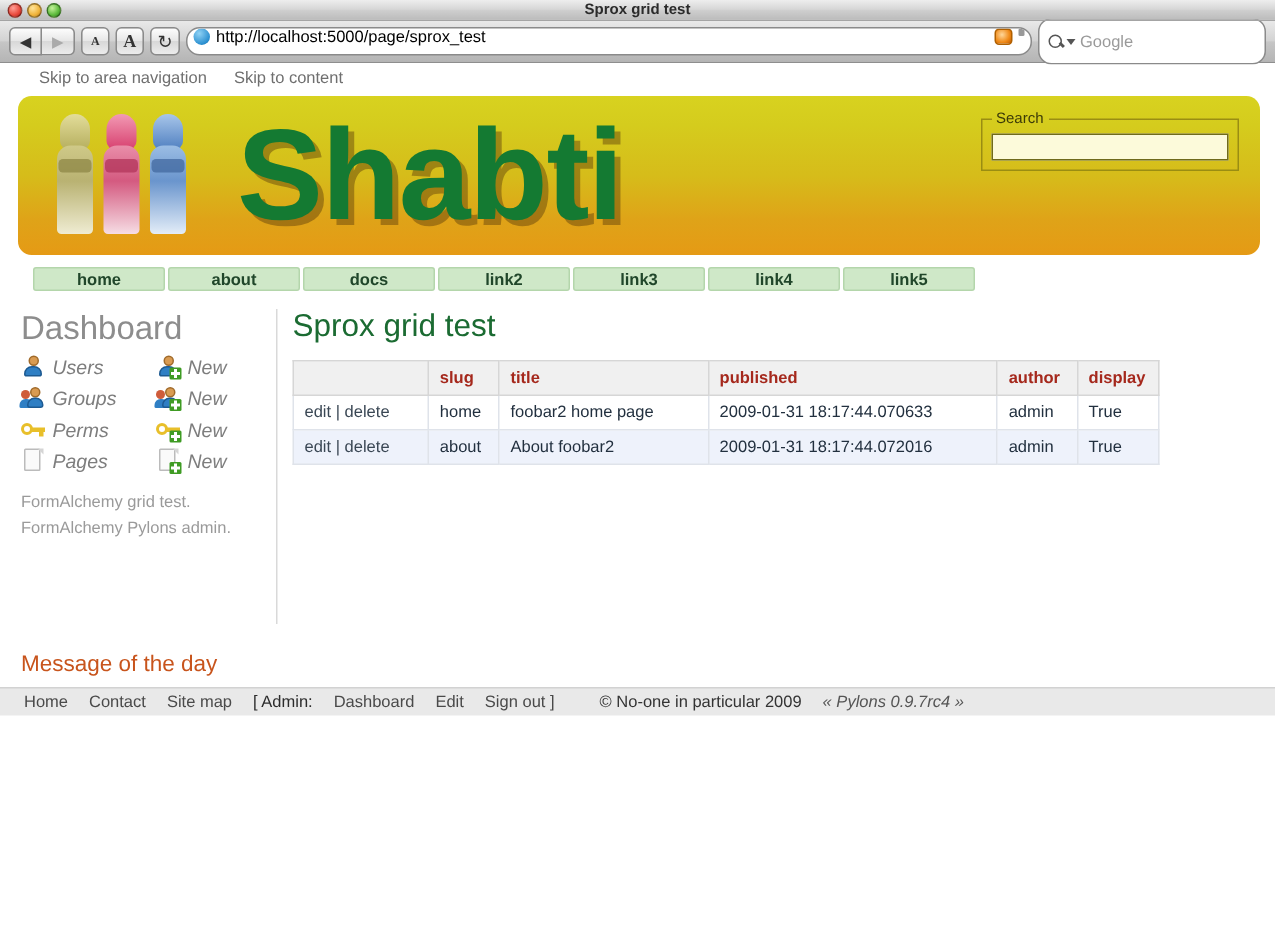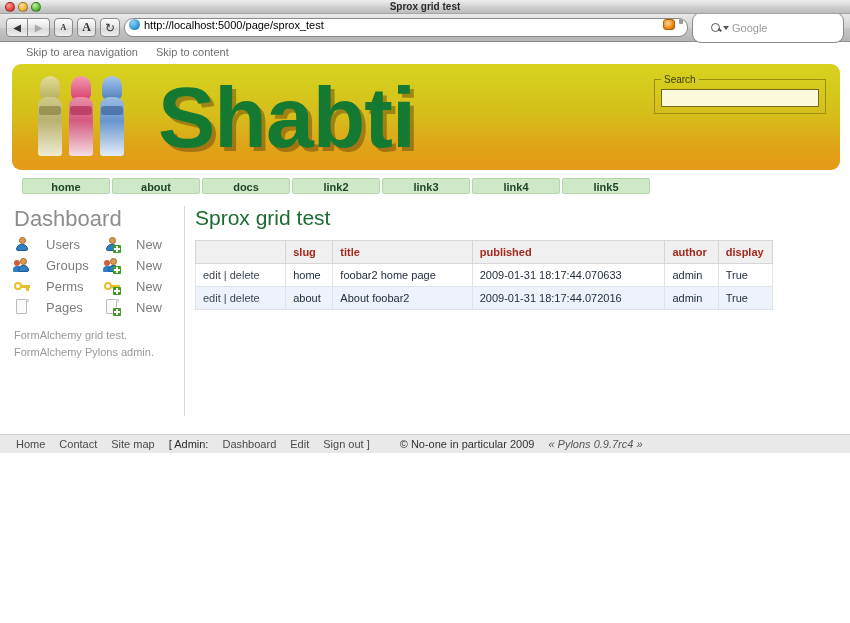--- a/index.html
+++ b/index.html
@@ -68,21 +68,21 @@
   .urltext { font-size:11px; color:#000; white-space:nowrap; }
   .rss {
     width:12px; height:11px; border-radius:3px; flex:0 0 auto; margin-left:auto;
     background:radial-gradient(circle at 40% 35%, #ffd79a 0%, #f08a18 60%, #c05a00 100%);
     border:1px solid #b06000;
   }
   .grip { width:4px; height:5px; background:#999; border-radius:1px; flex:0 0 auto; }
 
   .searchbox {
     width:152px; height:31px; border:1px solid #8a8a8a; border-radius:9px;
-    background:#fff; display:flex; align-items:center; padding:0 18px; gap:3px;
+    background:#fff; display:flex; align-items:center; padding:0 6px; gap:3px;
   }
   .mag { width:9px; height:9px; border:1.6px solid #555; border-radius:50%; position:relative; flex:0 0 auto;}
   .mag::after { content:""; position:absolute; width:4px; height:1.6px; background:#555; transform:rotate(45deg); right:-3px; bottom:0px; }
   .caret-dn { width:0;height:0;border-left:3px solid transparent;border-right:3px solid transparent;border-top:4px solid #555; flex:0 0 auto;}
   .searchph { font-size:11px; color:#9a9a9a; }
 
   
   #viewport {
     position:absolute; left:0; top:43px; width:850px; height:447px;
     background:#fff; overflow:hidden;
@@ -147,21 +147,21 @@
 
   
   .cols { display:flex; margin-top:12px; }
   .sidebar { width:185px; padding-left:14px; border-right:1px solid #d9d9d9; min-height:210px; }
   .content { flex:1; padding-left:10px; }
 
   .dash-title { font-size:22px; color:#8d8d8d; font-weight:normal; margin:0 0 4px 0; }
   .options-title { font-size:14px; color:#8a2b12; font-weight:bold; margin:0 0 6px 0; }
 
   .optgrid { display:grid; grid-template-columns:90px 90px; row-gap:5px; }
-  .optcell { display:flex; align-items:center; gap:16px; }
+  .optcell { display:flex; align-items:center; gap:5px;font-style:italic; }
   .optcell span.lbl { font-size:13px; color:#7d7d7d; }
 
   .ic { width:16px; height:16px; position:relative; flex:0 0 auto; display:block; }
   .ic .plus {
     position:absolute; right:-1px; bottom:-1px; width:8px; height:8px;
     background:#3f9b24; border-radius:1px;
   }
   .ic .plus::before, .ic .plus::after {
     content:""; position:absolute; background:#fff;
   }
@@ -422,20 +422,21 @@
               <td>2009-01-31 18:17:44.072016</td>
               <td>admin</td>
               <td>True</td>
             </tr>
           </tbody>
         </table>
       </div>
     </div>
 
     <div class="motd">
+      <h3>Message of the day</h3>
     </div>
 
     <div class="footer">
       <a href="#">Home</a>
       <a href="#">Contact</a>
       <a href="#">Site map</a>
       <span class="admin">[ Admin:</span>
       <a href="#">Dashboard</a>
       <a href="#">Edit</a>
       <a href="#">Sign out ]</a>

